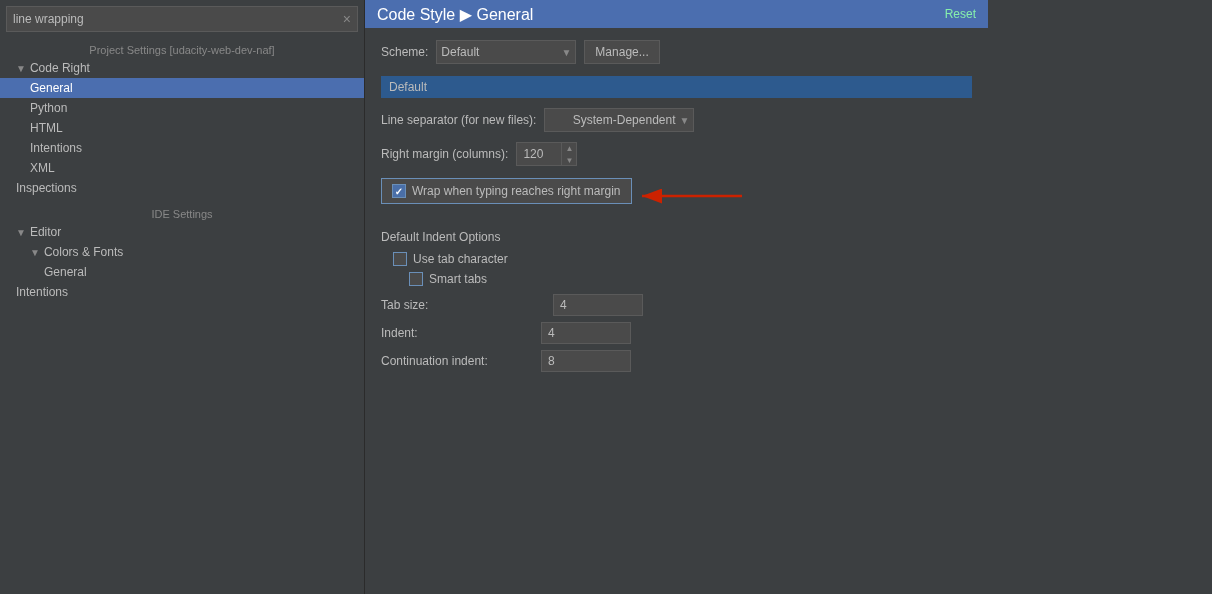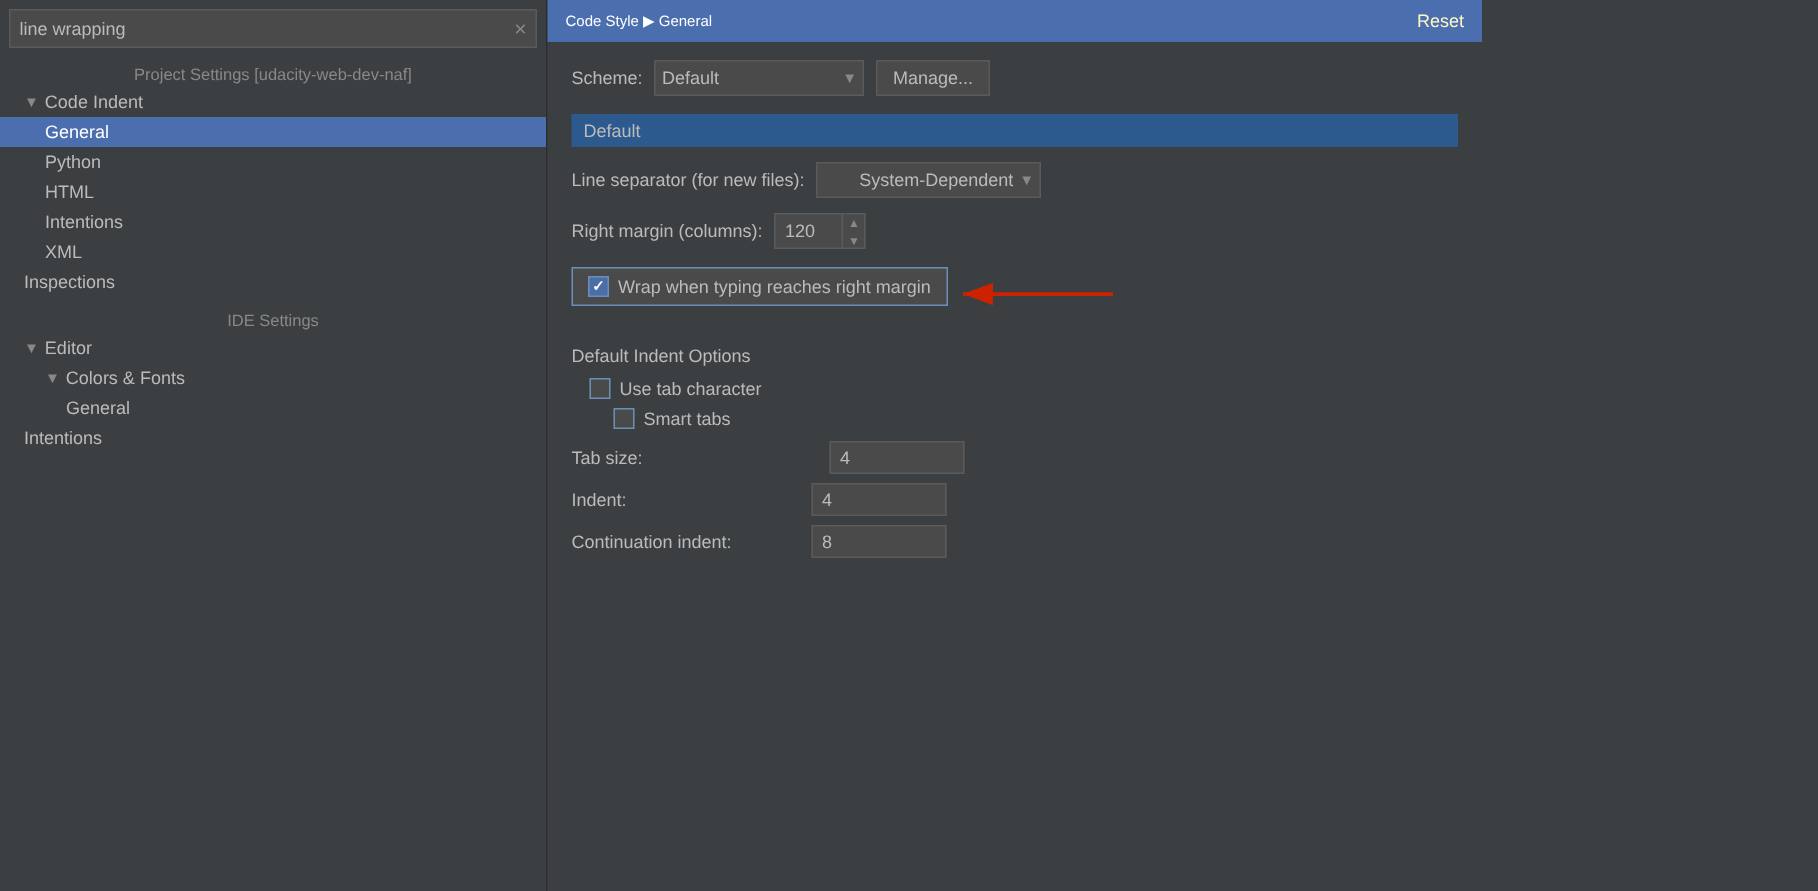--- a/index.html
+++ b/index.html
@@ -94,24 +94,24 @@
       background: #4b6eaf;
       display: flex;
       align-items: center;
       justify-content: space-between;
       padding: 0 12px;
       height: 28px;
       min-height: 28px;
     }
     .right-header-title {
       color: #ffffff;
-      font-size: 10px;
+      font-size: 16px;
     }
     .reset-btn {
-      color: #fef9c3;
+      color: #86efac;
       font-size: 12px;
       cursor: pointer;
       background: none;
       border: none;
     }
     .right-content {
       flex: 1;
       padding: 12px 16px;
       overflow-y: auto;
     }
@@ -288,21 +288,21 @@
       <input class="search-input" type="text" value="line wrapping" placeholder="line wrapping" style="">
       <span class="search-clear">×</span>
     </div>
 
     <div class="tree-section">
 
       <div class="section-label">Project Settings [udacity-web-dev-naf]</div>
 
       <div class="tree-item indent-1">
         <span class="arrow">▼</span>
-        <span class="label">Code Indent</span>
+        <span class="label">Code Right</span>
       </div>
 
       <div class="tree-item indent-2 selected">
         <span class="label">General</span>
       </div>
       <div class="tree-item indent-2">
         <span class="label">Python</span>
       </div>
       <div class="tree-item indent-2">
         <span class="label">HTML</span>

